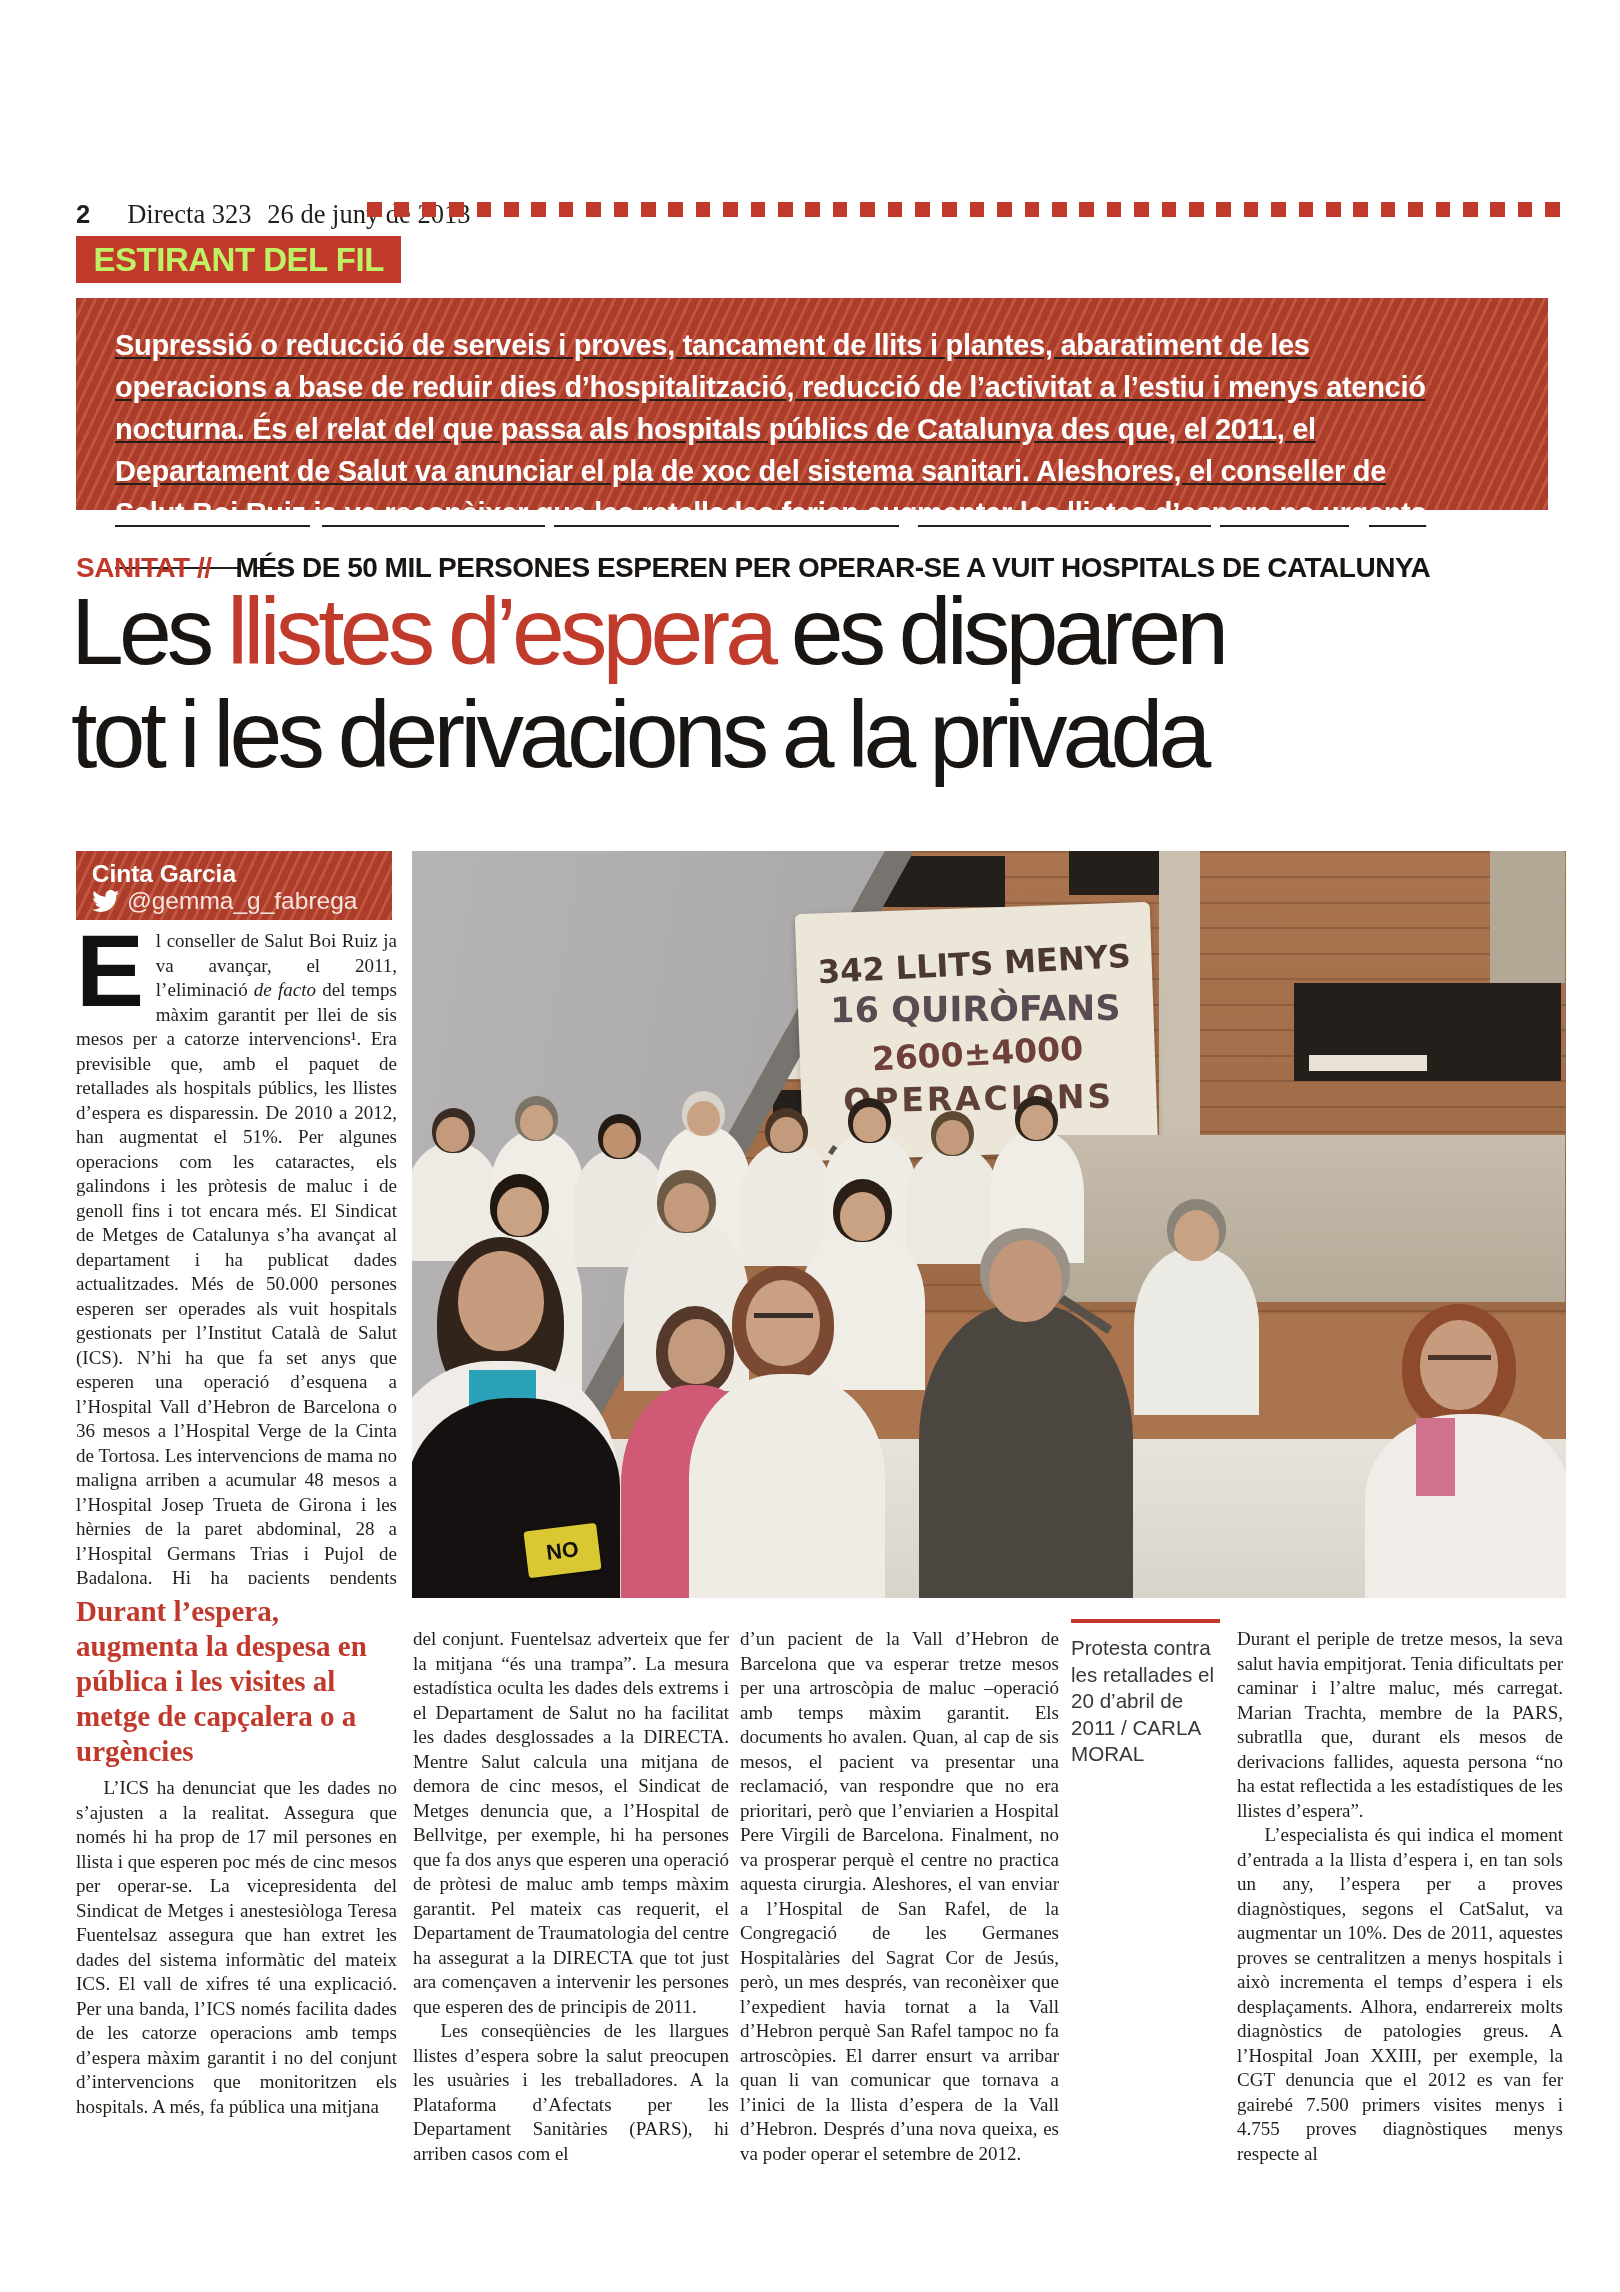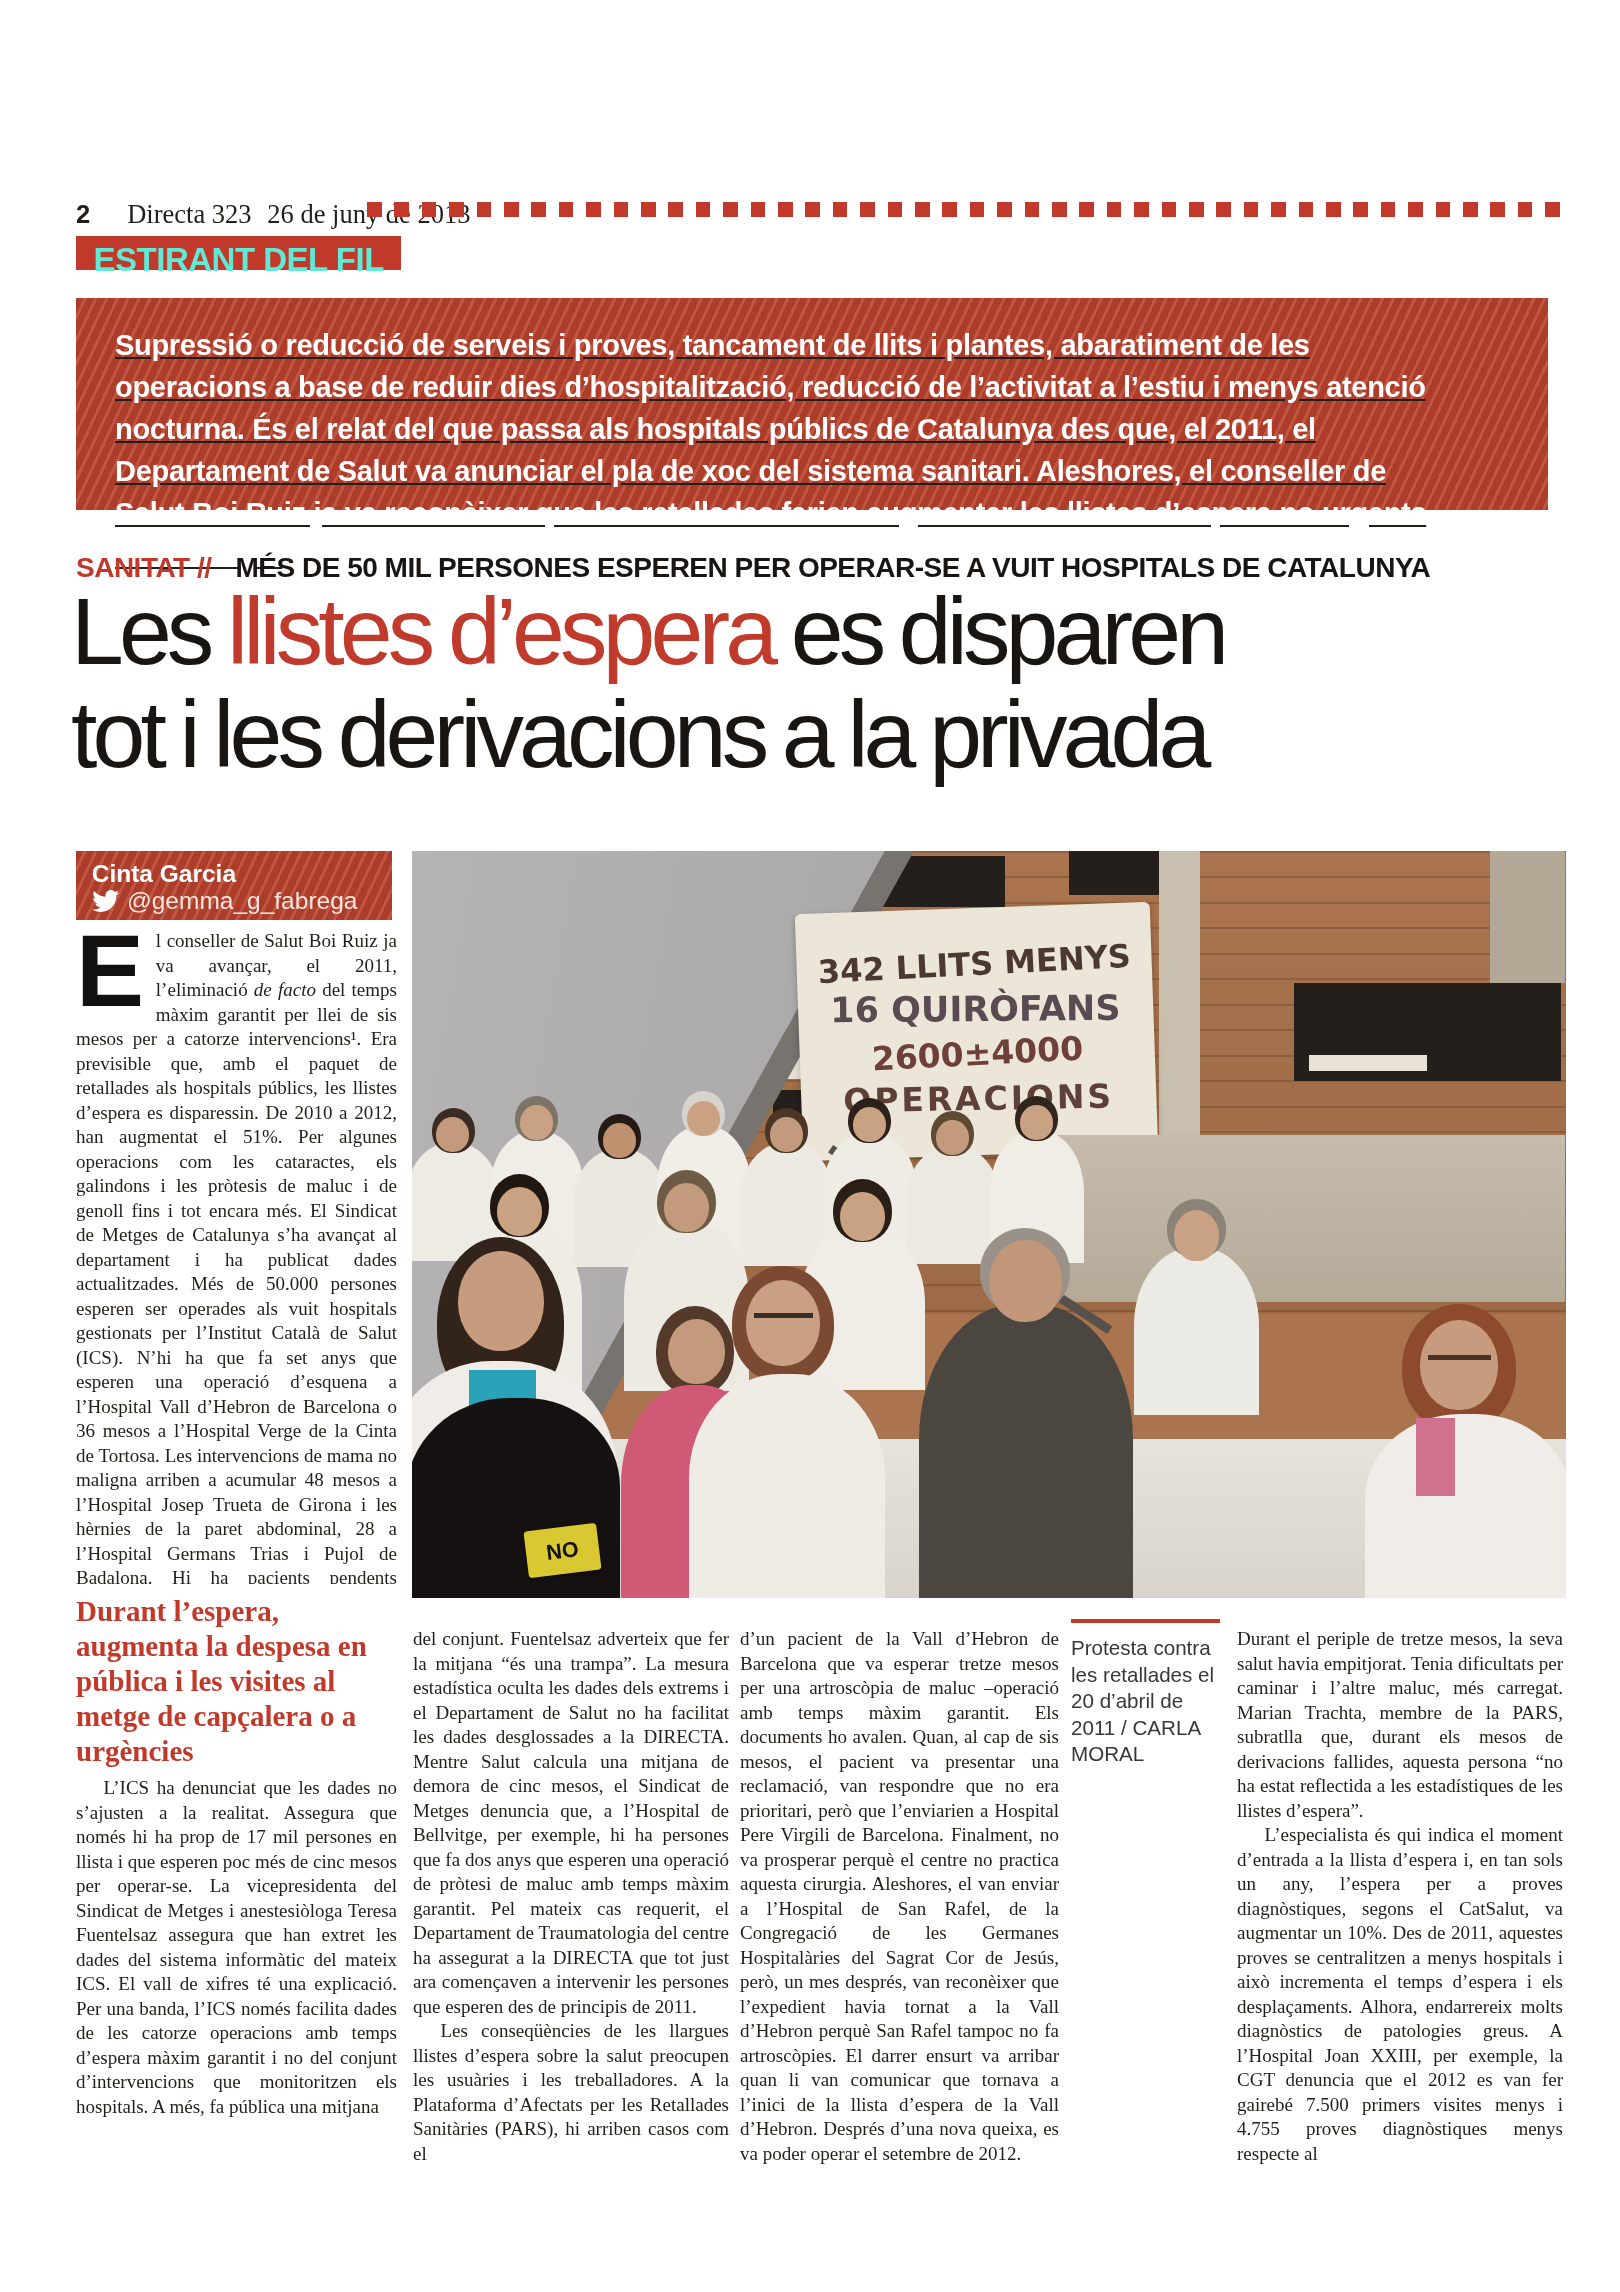--- a/index.html
+++ b/index.html
@@ -10,22 +10,22 @@
   }
   .abs{position:absolute;}
   
   .masthead{left:76px;top:199px;right:55px;height:27.4px;font-family:"Liberation Serif",serif;}
   .pgnum{font-family:"Liberation Sans",sans-serif;font-weight:bold;font-size:25.5px;margin-right:33px;}
   .pubname{font-weight:normal;font-size:26.5px;margin-right:11.8px;}
   .pubdate{font-size:26.5px;}
   .dots{position:absolute;left:291px;top:2.9px;width:1198px;height:14.7px;
     background:repeating-linear-gradient(to right,#c0392b 0 14.7px,transparent 14.7px 27.4px);}
   
-  .section-tag{left:76px;top:236px;height:34px;line-height:47px;padding:0 17.6px;
-    background:#c0392b;color:#5eead4;font-family:"Liberation Sans",sans-serif;
+  .section-tag{left:76px;top:236px;height:47px;line-height:47px;padding:0 17.6px;
+    background:#c0392b;color:#bef264;font-family:"Liberation Sans",sans-serif;
     font-weight:bold;font-size:33px;letter-spacing:-0.5px;}
   
   .stripes{background:repeating-linear-gradient(115deg,#ad3d2b 0 6.9px,#c25540 6.9px 9.8px);}
   .standfirst{left:76px;top:298px;width:1472px;height:212px;text-decoration:underline;}
   .standfirst p{margin:0;padding:25.5px 118px 0 39px;color:#fff;
     font-family:"Liberation Sans",sans-serif;font-weight:bold;font-size:29px;line-height:42px;letter-spacing:-0.3px;}
   
   .kicker{left:76px;top:552px;width:1470px;font-family:"Liberation Sans",sans-serif;
     font-weight:bold;font-size:28px;letter-spacing:-0.5px;color:#181512;}
   .kicker .red{color:#c0392b;margin-right:24px;}
@@ -264,21 +264,21 @@
   </div>
 
   <div class="abs subhead">Durant l’espera, augmenta la despesa en pública i les visites al metge de capçalera o a urgències</div>
 
   <div class="abs bodycol" style="left:76px;top:1776px;width:321px;height:461px;">
     <p class="indent">L’ICS ha denunciat que les dades no s’ajusten a la realitat. Assegura que només hi ha prop de 17 mil persones en llista i que esperen poc més de cinc mesos per operar-se. La vicepresidenta del Sindicat de Metges i anestesiòloga Teresa Fuentelsaz assegura que han extret les dades del sistema informàtic del mateix ICS. El vall de xifres té una explicació. Per una banda, l’ICS només facilita dades de les catorze operacions amb temps d’espera màxim garantit i no del conjunt d’intervencions que monitoritzen els hospitals. A més, fa pública una mitjana</p>
   </div>
 
   <div class="abs bodycol" style="left:413px;top:1627px;width:316px;height:627px;">
     <p>del conjunt. Fuentelsaz adverteix que fer la mitjana “és una trampa”. La mesura estadística oculta les dades dels extrems i el Departament de Salut no ha facilitat les dades desglossades a la DIRECTA. Mentre Salut calcula una mitjana de demora de cinc mesos, el Sindicat de Metges denuncia que, a l’Hospital de Bellvitge, per exemple, hi ha persones que fa dos anys que esperen una operació de pròtesi de maluc amb temps màxim garantit. Pel mateix cas requerit, el Departament de Traumatologia del centre ha assegurat a la DIRECTA que tot just ara començaven a intervenir les persones que esperen des de principis de 2011.</p>
-    <p class="indent">Les conseqüències de les llargues llistes d’espera sobre la salut preocupen les usuàries i les treballadores. A la Plataforma d’Afectats per les Retallades Sanitàries (PARS), hi arriben casos com el</p>
+    <p class="indent">Les conseqüències de les llargues llistes d’espera sobre la salut preocupen les usuàries i les treballadores. A la Plataforma d’Afectats per les Departament Sanitàries (PARS), hi arriben casos com el</p>
   </div>
 
   <div class="abs bodycol" style="left:740px;top:1627px;width:319px;height:627px;">
     <p>d’un pacient de la Vall d’Hebron de Barcelona que va esperar tretze mesos per una artroscòpia de maluc –operació amb temps màxim garantit. Els documents ho avalen. Quan, al cap de sis mesos, el pacient va presentar una reclamació, van respondre que no era prioritari, però que l’enviarien a Hospital Pere Virgili de Barcelona. Finalment, no va prosperar perquè el centre no practica aquesta cirurgia. Aleshores, el van enviar a l’Hospital de San Rafel, de la Congregació de les Germanes Hospitalàries del Sagrat Cor de Jesús, però, un mes després, van reconèixer que l’expedient havia tornat a la Vall d’Hebron perquè San Rafel tampoc no fa artroscòpies. El darrer ensurt va arribar quan li van comunicar que tornava a l’inici de la llista d’espera de la Vall d’Hebron. Després d’una nova queixa, es va poder operar el setembre de 2012.</p>
   </div>
 
   <div class="abs bodycol" style="left:1237px;top:1627px;width:326px;height:627px;">
     <p>Durant el periple de tretze mesos, la seva salut havia empitjorat. Tenia dificultats per caminar i l’altre maluc, més carregat. Marian Trachta, membre de la PARS, subratlla que, durant els mesos de derivacions fallides, aquesta persona “no ha estat reflectida a les estadístiques de les llistes d’espera”.</p>
     <p class="indent">L’especialista és qui indica el moment d’entrada a la llista d’espera i, en tan sols un any, l’espera per a proves diagnòstiques, segons el CatSalut, va augmentar un 10%. Des de 2011, aquestes proves se centralitzen a menys hospitals i això incrementa el temps d’espera i els desplaçaments. Alhora, endarrereix molts diagnòstics de patologies greus. A l’Hospital Joan XXIII, per exemple, la CGT denuncia que el 2012 es van fer gairebé 7.500 primers visites menys i 4.755 proves diagnòstiques menys respecte al</p>
   </div>

